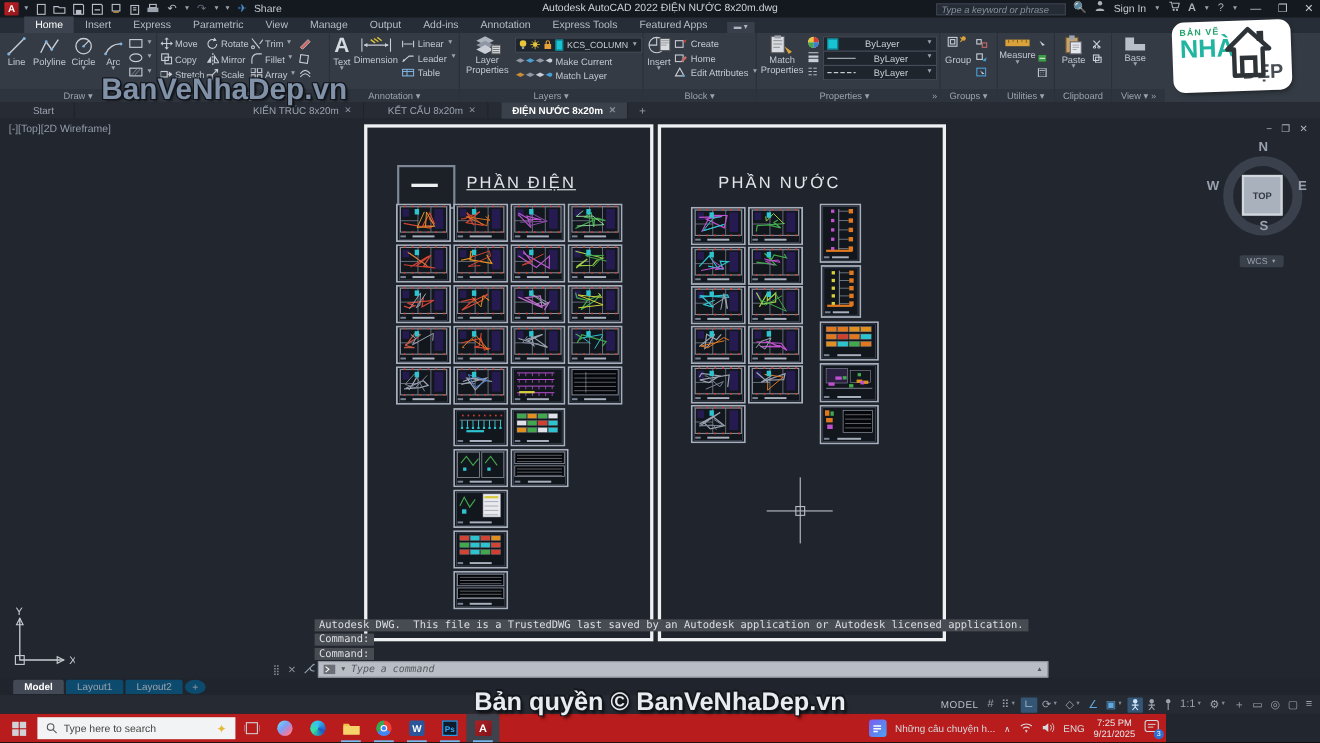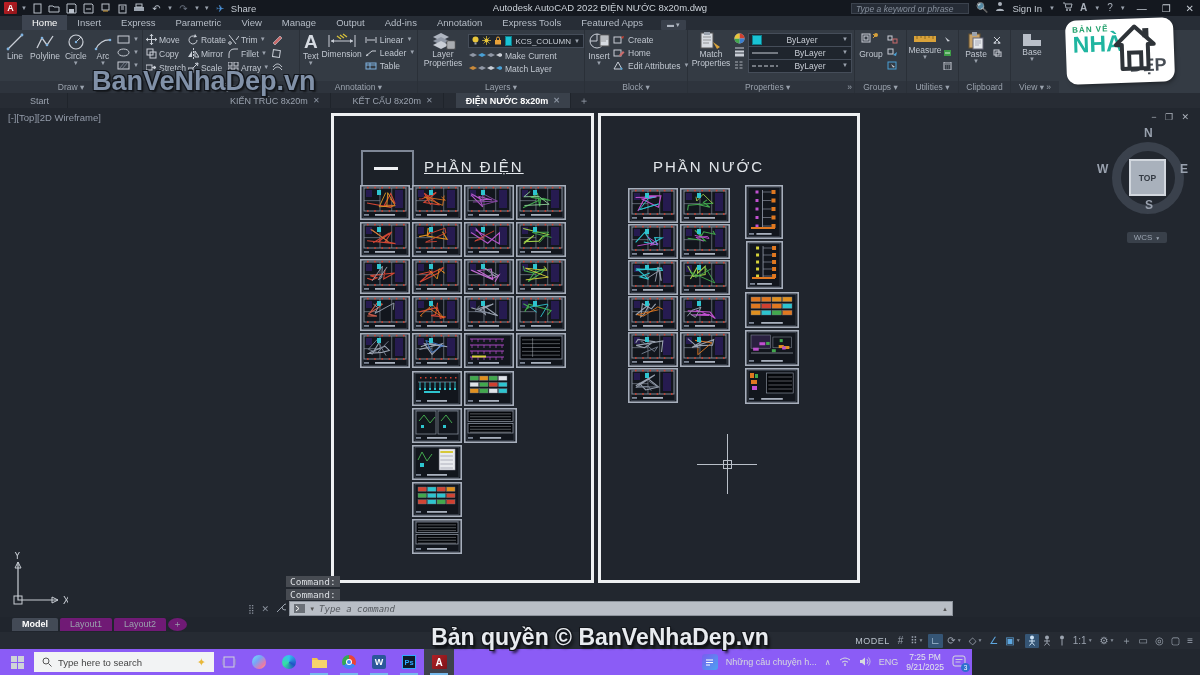--- a/index.html
+++ b/index.html
@@ -62,31 +62,31 @@
   #cmdbar .grip{color:#8a919c;font-size:9px;letter-spacing:1px;padding:0 3px;}
   #cmdfield{flex:1;height:13px;background:#b9bec6;border:1px solid #8d939c;display:flex;align-items:center;gap:4px;padding:0 4px;color:#4b5058;}
   #cmdfield .ph{font-style:italic;font-family:"DejaVu Sans Mono",monospace;font-size:9px;color:#55595f;}
   #cmdfield .up{margin-left:auto;font-size:6px;color:#555;}
   
   #crosshair-h{position:absolute;background:#b9bfc8;height:1px;width:60px;}
   #crosshair-v{position:absolute;background:#b9bfc8;width:1px;height:60px;}
   #crosshair-c{position:absolute;border:1px solid #b9bfc8;width:7px;height:7px;background:transparent;}
   
   #layoutbar{left:0;top:617px;width:1200px;height:15px;background:#20252d;display:flex;align-items:center;padding-left:12px;gap:2px;box-sizing:border-box;}
-  .ltab{padding:0 10px;height:13px;line-height:13px;font-size:9px;color:#9aa2ad;background:#701a75;border-radius:2px 2px 0 0;}
+  .ltab{padding:0 10px;height:13px;line-height:13px;font-size:9px;color:#9aa2ad;background:#0c4a6e;border-radius:2px 2px 0 0;}
   .ltab.active{background:#434a56;color:#fff;font-weight:bold;}
   
   #statusbar{left:0;top:632px;width:1200px;height:17px;background:#262b33;display:flex;align-items:center;justify-content:flex-end;padding-right:4px;box-sizing:border-box;gap:1px;}
   .sb-i{padding:0 3px;color:#9ba3af;font-size:10px;display:flex;align-items:center;gap:1px;height:14px;}
   .sb-i .caret{font-size:5px;color:#848c98;}
   .sb-i.hlbg{background:#355575;color:#cfe4f6;border-radius:1px;}
   .sb-i.hlfg{color:#5ea7e0;}
   #sb-model{color:#b8c0ca;font-size:9px;letter-spacing:.5px;margin-right:4px;}
   
-  #taskbar{left:0;top:649px;width:972px;height:26px;background:#8b5cf6;display:flex;align-items:center;box-sizing:border-box;}
+  #taskbar{left:0;top:649px;width:1060px;height:26px;background:#b91c1c;display:flex;align-items:center;box-sizing:border-box;}
   #tb-start{width:34px;display:flex;justify-content:center;}
   #tb-searchbox{width:180px;height:20px;background:#f2f3f4;display:flex;align-items:center;gap:6px;padding:0 8px;box-sizing:border-box;color:#444;font-size:9.5px;}
   .tapp{width:30px;height:26px;display:flex;align-items:center;justify-content:center;position:relative;}
   .tapp.running:after{content:"";position:absolute;bottom:0;left:6px;right:6px;height:2px;background:#76b9ed;}
   .tapp.active{background:#3d424c;}
   #tray{margin-left:auto;display:flex;align-items:center;gap:8px;padding-right:6px;}
   #tray .txt{color:#d6dade;font-size:9px;}
   #tb-clock{text-align:center;color:#e3e6ea;font-size:8.5px;line-height:10px;}
   .badge{position:absolute;right:-4px;bottom:-2px;background:#2f6fd0;color:#fff;border-radius:50%;width:9px;height:9px;font-size:6.5px;display:flex;align-items:center;justify-content:center;}
   
@@ -1867,20 +1867,21 @@
       <path d="M10 10l-3 6h6zM50 48l-6-3v6z" fill="none" stroke="#c8cdd4"></path>
       <rect x="6" y="44" width="8" height="8" fill="none" stroke="#c8cdd4"></rect>
       <text x="6" y="7" fill="#c8cdd4" font-size="10">Y</text>
       <text x="55" y="52" fill="#c8cdd4" font-size="10">X</text>
     </svg>
 
     <div id="crosshair-h" style="left:697px;top:356px;"></div>
     <div id="crosshair-v" style="left:727px;top:326px;"></div>
     <div id="crosshair-c" style="left:723px;top:352px;"></div>
 
+    <div class="cmdline" style="left:286px;top:455px;">Autodesk DWG.  This file is a TrustedDWG last saved by an Autodesk application or Autodesk licensed application.</div>
     <div class="cmdline" style="left:286px;top:468px;">Command:</div>
     <div class="cmdline" style="left:286px;top:481px;">Command:</div>
 
     <div id="cmdbar">
       <span class="grip">⣿</span>
       <span class="grip">✕</span>
       <span class="grip"><svg width="10" height="10">
             <path d="M1 9l5-5M6 4a3 3 0 1 0 3-3L7 3z" fill="none" stroke="#9aa2ad"></path>
           </svg></span>
       <div id="cmdfield">

